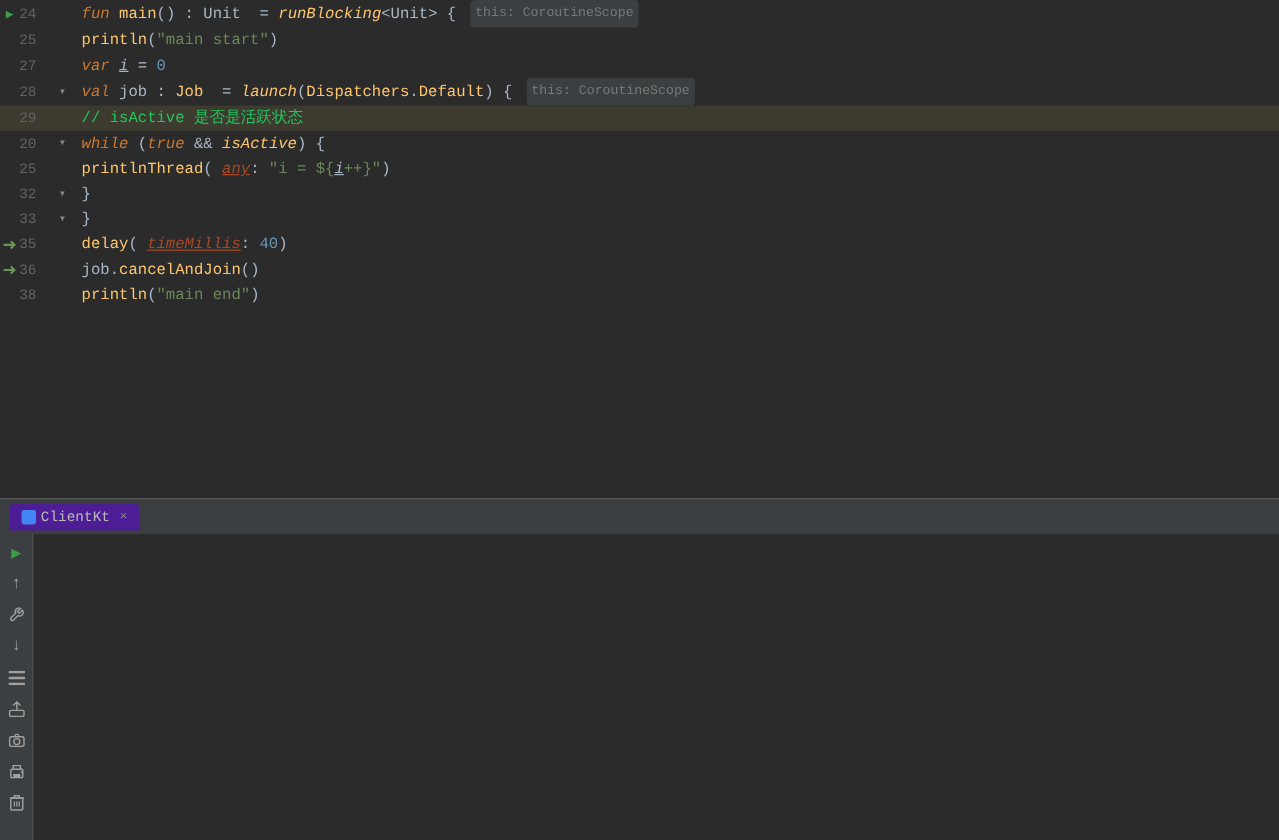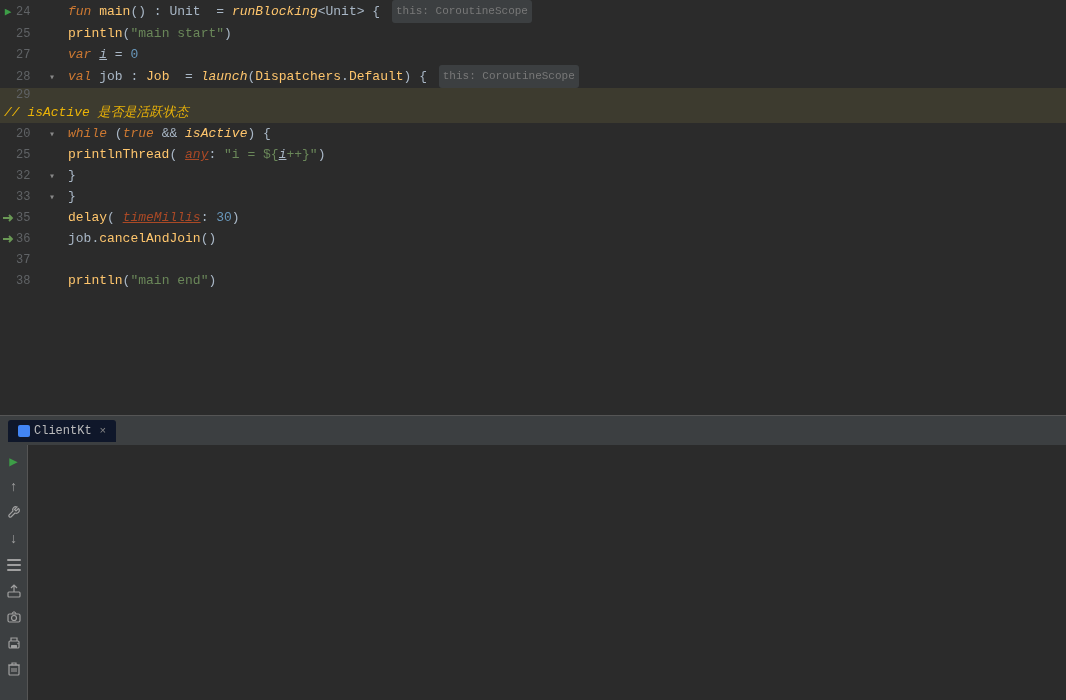--- a/index.html
+++ b/index.html
@@ -22,21 +22,20 @@
 
     .code-line {
       display: flex;
       align-items: stretch;
       min-height: 21px;
       position: relative;
     }
 
     .code-line.highlighted {
       background: #3d3b2f;
-      flex-direction: column;
     }
 
     .line-gutter {
       display: flex;
       align-items: center;
       min-width: 64px;
       padding-right: 4px;
       flex-shrink: 0;
       position: relative;
     }
@@ -81,41 +80,41 @@
 
     
     .kw { color: #cc7832; font-style: italic; }
     .fn { color: #ffc66d; } 
     .fn-italic { color: #ffc66d; font-style: italic; }
     .str { color: #6a8759; }
     .num { color: #6897bb; }
     .type { color: #a9b7c6; }
     .type-name { color: #ffc66d; }
     .param-name { color: #aa4926; font-style: italic; text-decoration: underline; }
-    .comment { color: #eab308; font-style: italic; }
+    .comment { color: #22c55e; }
     .var-name { color: #a9b7c6; }
     .var-italic { color: #a9b7c6; font-style: italic; text-decoration: underline; }
     .hint { color: #787878; font-size: 11px; background: #3c3f41; border-radius: 3px; padding: 1px 4px; margin-left: 4px; }
     .op { color: #a9b7c6; }
 
     
     #run-tab-bar {
       background: #3c3f41;
       height: 30px;
       display: flex;
       align-items: center;
       padding: 0 8px;
       border-top: 1px solid #555;
       flex-shrink: 0;
     }
 
     .run-tab {
       display: flex;
       align-items: center;
-      background: #0f172a;
+      background: #4c1d95;
       border-radius: 3px 3px 0 0;
       padding: 4px 10px;
       margin-right: 2px;
       font-size: 12px;
       color: #bbbbbb;
       gap: 4px;
     }
 
     .run-tab .tab-icon {
       width: 12px; height: 12px;
@@ -255,41 +254,33 @@
       <div class="code-line">
         <div class="line-gutter">
           <div class="gutter-icon" style="color: rgb(106, 153, 85);">
             <svg width="14" height="14" viewBox="0 0 14 14">
               <path d="M2 7h8M8 4l3 3-3 3" stroke="#6a9955" stroke-width="1.8" fill="none"></path>
             </svg>
           </div>
           <div class="line-num">35</div>
           <div class="fold-icon"></div>
         </div>
-        <div class="code-content">    <span class="fn">delay</span><span class="op">( </span><span class="param-name">timeMillis</span><span class="op">: </span><span class="num">30</span><span class="op">)</span></div>
+        <div class="code-content">    <span class="fn">delay</span><span class="op">( </span><span class="param-name">timeMillis</span><span class="op">: </span><span class="num">40</span><span class="op">)</span></div>
       </div>
       <div class="code-line">
         <div class="line-gutter">
           <div class="gutter-icon" style="color: rgb(106, 153, 85);">
             <svg width="14" height="14" viewBox="0 0 14 14">
               <path d="M2 7h8M8 4l3 3-3 3" stroke="#6a9955" stroke-width="1.8" fill="none"></path>
             </svg>
           </div>
           <div class="line-num">36</div>
           <div class="fold-icon"></div>
         </div>
         <div class="code-content">    <span class="var-name">job</span><span class="op">.</span><span class="fn">cancelAndJoin</span><span class="op">()</span></div>
-      </div>
-      <div class="code-line">
-        <div class="line-gutter">
-          <div class="gutter-icon"></div>
-          <div class="line-num">37</div>
-          <div class="fold-icon"></div>
-        </div>
-        <div class="code-content"></div>
       </div>
       <div class="code-line">
         <div class="line-gutter">
           <div class="gutter-icon"></div>
           <div class="line-num">38</div>
           <div class="fold-icon"></div>
         </div>
         <div class="code-content">    <span class="fn">println</span><span class="op">(</span><span class="str">"main end"</span><span class="op">)</span></div>
       </div>
     </div>

